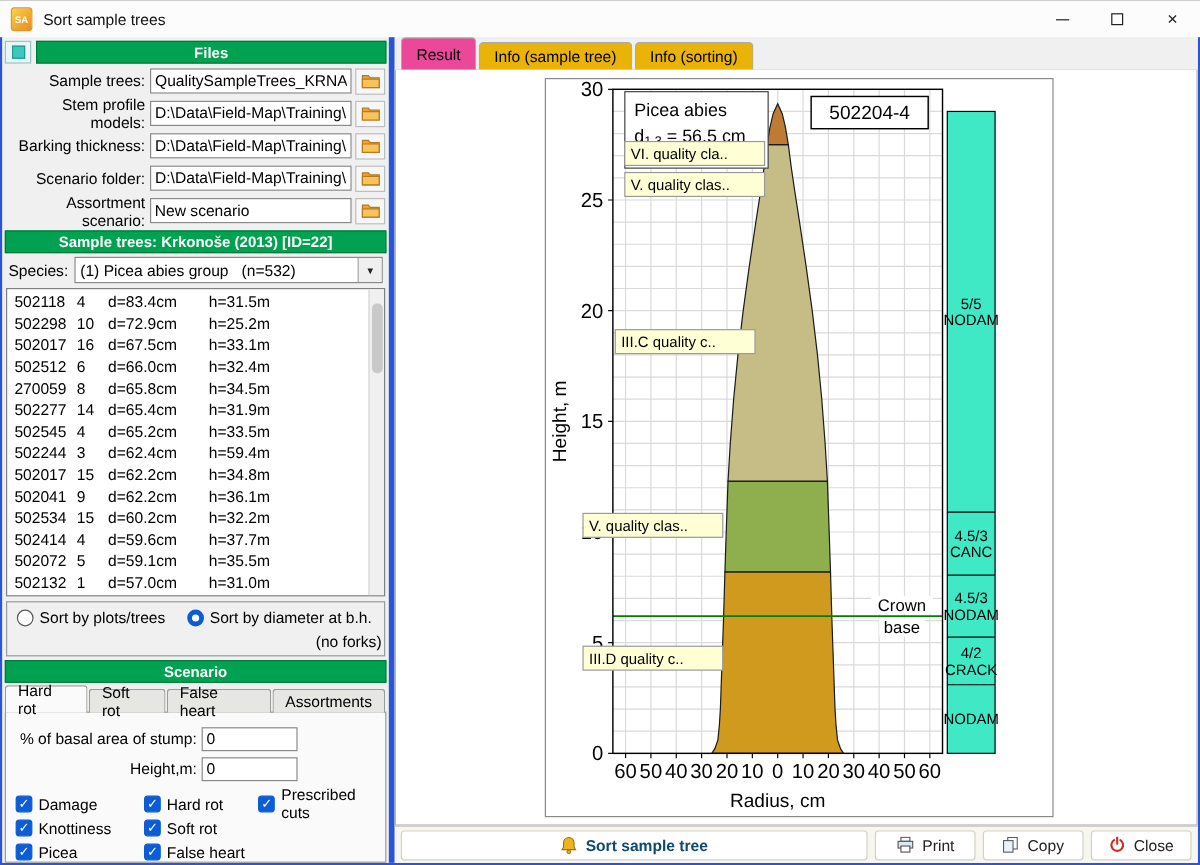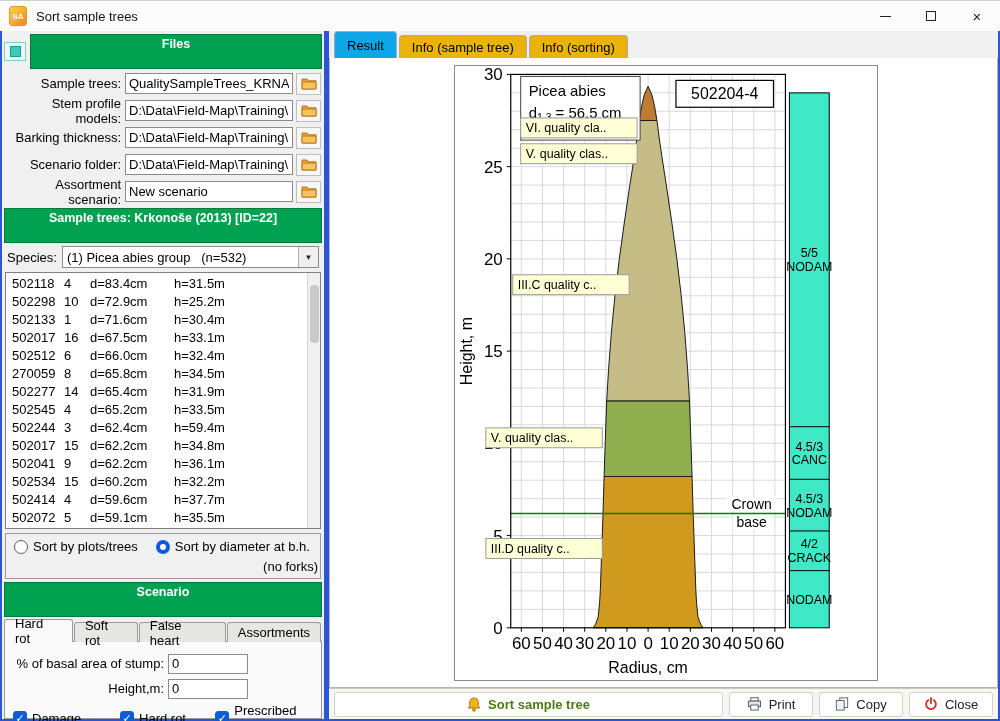--- a/index.html
+++ b/index.html
@@ -13,21 +13,21 @@
   .winbtns{margin-left:auto;display:flex;height:30px;}
   .winbtn{width:46px;display:flex;align-items:center;justify-content:center;color:#222;font-size:15px;cursor:default;}
   .min-glyph{width:11px;height:1px;background:#222;display:block;}
   .max-glyph{width:10px;height:10px;border:1px solid #222;display:block;}
   
   .main{flex:1;display:flex;min-height:0;border:2px solid var(--blue);border-top:none;}
   .left-panel{width:322px;flex:0 0 322px;background:#F0F0F0;display:flex;flex-direction:column;min-height:0;}
   .divider{width:5px;flex:0 0 5px;background:var(--blue);}
   .right-panel{flex:1;display:flex;flex-direction:column;background:#F0F0F0;min-width:0;min-height:0;}
   
-  .green-header{background:var(--green);color:#fff;font-weight:bold;font-size:12.5px;text-align:center;height:35px;line-height:19px;
+  .green-header{background:var(--green);color:#fff;font-weight:bold;font-size:12.5px;text-align:center;height:19px;line-height:19px;
     border:1px solid #007A3C;}
   .files-header-row{display:flex;gap:4px;margin:3px 2px 1px 2px;align-items:center;}
   .files-header-row .green-header{flex:1;}
   .tool-btn{width:22px;height:19px;background:#EAF6F6;border:1px solid #93C7C7;display:flex;align-items:center;justify-content:center;}
   .teal-sq{width:11px;height:11px;background:#3BC9BE;border:1px solid #1E9C92;display:block;}
   
   .frow{display:flex;align-items:center;height:27px;padding:0 3px;}
   .flabel{width:120px;text-align:right;font-size:13px;padding-right:4px;color:#000;}
   .finput{flex:1;min-width:0;height:21px;border:1px solid #8A8A8A;font-size:13px;padding:0 3px;background:#fff;}
   .folderbtn{width:25px;height:22px;margin-left:3px;background:#F7F7F7;border:1px solid #BDBDBD;display:flex;align-items:center;justify-content:center;}
@@ -66,30 +66,30 @@
   .chk-col{display:flex;flex-direction:column;gap:4px;}
   .chk-col:nth-child(1){width:110px;}
   .chk-col:nth-child(2){width:98px;}
   .chk-item{display:flex;align-items:center;font-size:13px;height:16px;}
   .chk{width:14px;height:14px;border-radius:3px;background:var(--chk);border:1px solid var(--chk);color:#fff;
     font-size:11px;line-height:12px;text-align:center;margin-right:5px;flex:0 0 14px;}
   
   .result-tabs{display:flex;height:27px;flex:0 0 27px;align-items:flex-end;padding-left:5px;background:#F0F0F0;position:relative;z-index:2;}
   .res-tab{padding:0 12px;font-size:13px;border:1px solid #ABABAB;border-bottom:none;background:#eab308;margin-right:2px;
     border-radius:4px 4px 0 0;height:23px;display:flex;align-items:center;}
-  .res-tab.active{background:#0ea5e9;height:27px;}
+  .res-tab.active{background:#ec4899;height:27px;}
   .result-content{flex:1;background:#fff;border:1px solid #B5B5B5;margin-top:-1px;position:relative;overflow:hidden;min-height:0;}
   #chart{position:absolute;left:124px;top:7px;background:#fff;border:1px solid #8A8A8A;}
   #chart text{fill:#000;}
   
   .footer{height:31px;flex:0 0 31px;background:#F7F7F0;border-top:1px solid #C9C9C0;display:flex;align-items:center;padding:0 5px;gap:6px;}
   .btn{height:25px;background:#fff;border:1px solid #D2D2C9;border-radius:3px;display:flex;align-items:center;justify-content:center;gap:7px;font-size:13px;color:#222;}
   .sort-btn{flex:1;}
   .btn.small{width:84px;flex:0 0 84px;}
-  .sort-label{color:#4d7c0f;font-weight:bold;}
+  .sort-label{color:#0c4a6e;font-weight:bold;}
   .ic{display:flex;align-items:center;}
 </style>
 </head>
 <body>
 
 <div class="window">
 
   <div class="titlebar">
     <div class="app-icon">
         <span>SA</span>
@@ -183,21 +183,20 @@
         <label>Species:</label>
         <div class="combo">
           <span class="combo-value">(1) Picea abies group   (n=532)</span>
           <span class="combo-arrow">▼</span>
         </div>
       </div>
       <div class="tree-list-wrap">
         <div class="tree-list" id="tree-list">
             <div class="trow"><span class="tcol-id">502118</span><span class="tcol-n">4</span><span class="tcol-d">d=83.4cm</span><span class="tcol-h">h=31.5m</span></div>
             <div class="trow"><span class="tcol-id">502298</span><span class="tcol-n">10</span><span class="tcol-d">d=72.9cm</span><span class="tcol-h">h=25.2m</span></div>
-            <div class="trow"><span class="tcol-id">502133</span><span class="tcol-n">1</span><span class="tcol-d">d=71.6cm</span><span class="tcol-h">h=30.4m</span></div>
             <div class="trow"><span class="tcol-id">502017</span><span class="tcol-n">16</span><span class="tcol-d">d=67.5cm</span><span class="tcol-h">h=33.1m</span></div>
             <div class="trow"><span class="tcol-id">502512</span><span class="tcol-n">6</span><span class="tcol-d">d=66.0cm</span><span class="tcol-h">h=32.4m</span></div>
             <div class="trow"><span class="tcol-id">270059</span><span class="tcol-n">8</span><span class="tcol-d">d=65.8cm</span><span class="tcol-h">h=34.5m</span></div>
             <div class="trow"><span class="tcol-id">502277</span><span class="tcol-n">14</span><span class="tcol-d">d=65.4cm</span><span class="tcol-h">h=31.9m</span></div>
             <div class="trow"><span class="tcol-id">502545</span><span class="tcol-n">4</span><span class="tcol-d">d=65.2cm</span><span class="tcol-h">h=33.5m</span></div>
             <div class="trow"><span class="tcol-id">502244</span><span class="tcol-n">3</span><span class="tcol-d">d=62.4cm</span><span class="tcol-h">h=59.4m</span></div>
             <div class="trow"><span class="tcol-id">502017</span><span class="tcol-n">15</span><span class="tcol-d">d=62.2cm</span><span class="tcol-h">h=34.8m</span></div>
             <div class="trow"><span class="tcol-id">502041</span><span class="tcol-n">9</span><span class="tcol-d">d=62.2cm</span><span class="tcol-h">h=36.1m</span></div>
             <div class="trow"><span class="tcol-id">502534</span><span class="tcol-n">15</span><span class="tcol-d">d=60.2cm</span><span class="tcol-h">h=32.2m</span></div>
             <div class="trow"><span class="tcol-id">502414</span><span class="tcol-n">4</span><span class="tcol-d">d=59.6cm</span><span class="tcol-h">h=37.7m</span></div>

